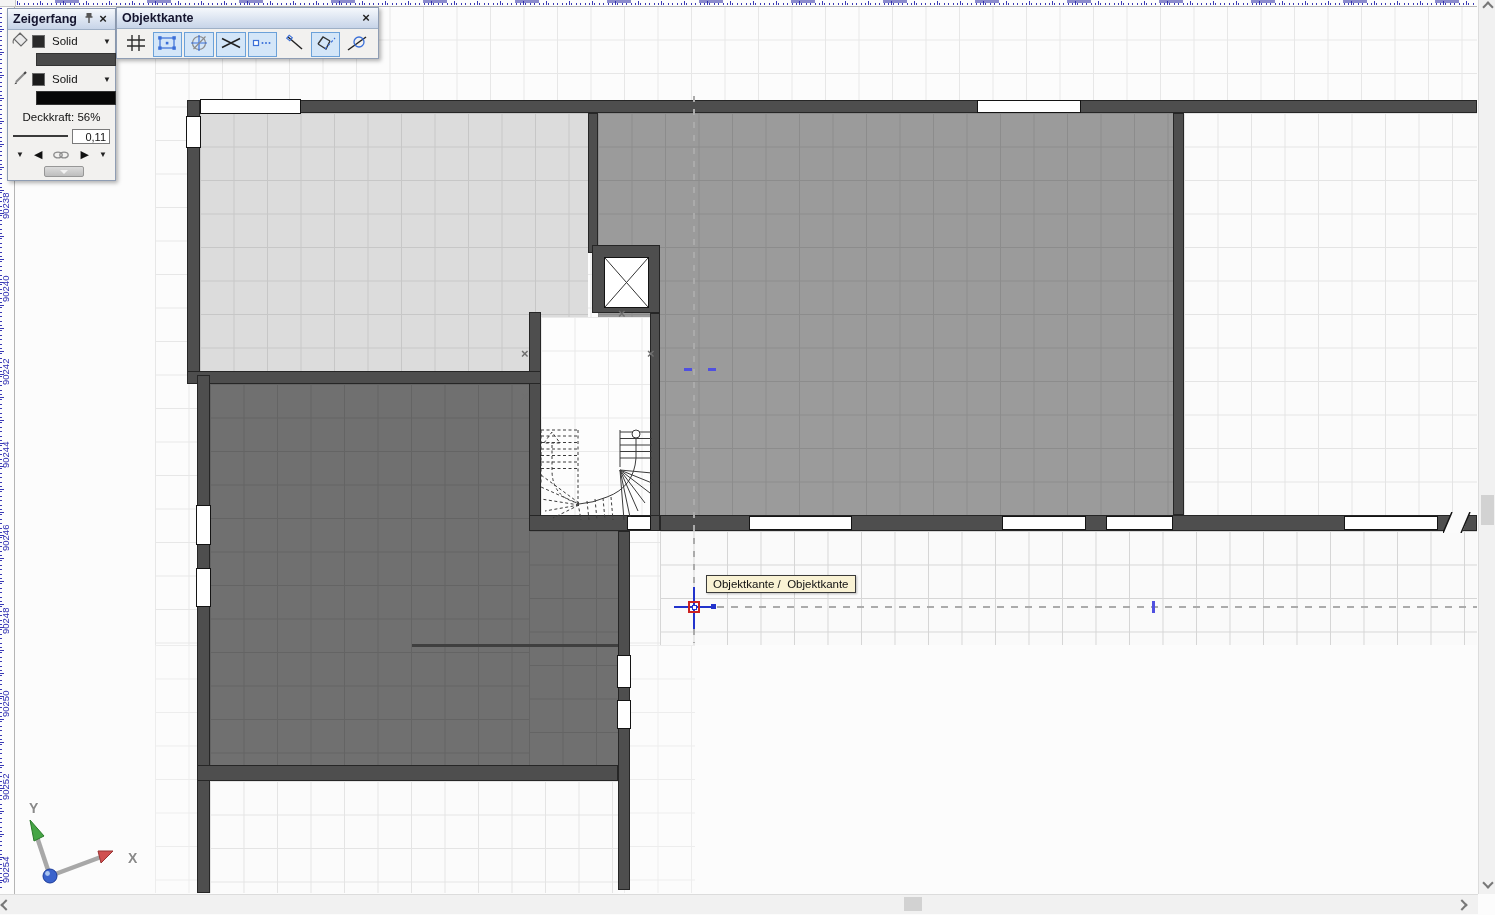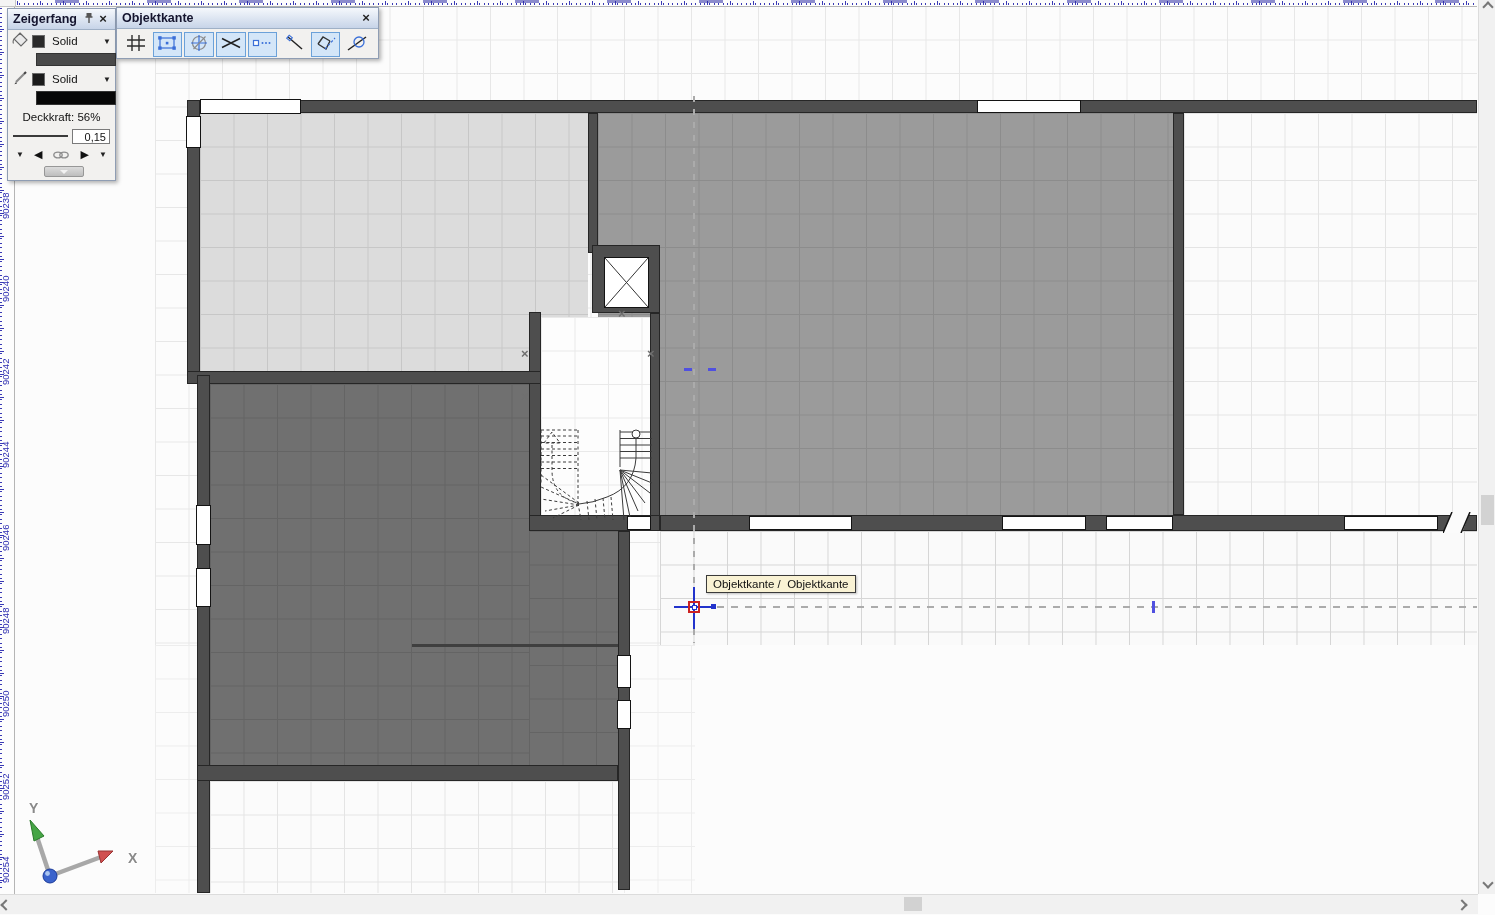--- a/index.html
+++ b/index.html
@@ -866,21 +866,21 @@
       <span class="ddarrow">▼</span>
     </div>
     <div class="cbar" style="top:82px;height:14px;background:#070707;"></div>
 
     <div class="arow" style="top:101px;height:14px;justify-content:center;">
       <span style="font-size:11.5px;color:#111;">Deckkraft: 56%</span>
     </div>
 
     <div class="arow" style="top:119px;height:16px;padding:0 5px;box-sizing:border-box;">
       <div style="flex:1;height:2px;background:#3a3a3a;margin-right:4px;"></div>
-      <div class="valbox" style="width:38px;">0,15</div>
+      <div class="valbox" style="width:38px;">0,11</div>
     </div>
 
     <div class="arow" style="top:138px;height:15px;padding:0 8px;box-sizing:border-box;justify-content:space-between;">
       <span style="font-size:8px;color:#222;">▼</span>
       <span style="font-size:11px;color:#111;">◀</span>
       <span>
         <svg width="18" height="10" viewBox="0 0 18 10">
             <ellipse cx="6" cy="5" rx="4.2" ry="2.9" fill="none" stroke="#8f8f8f" stroke-width="1.4"></ellipse>
             <ellipse cx="12" cy="5" rx="4.2" ry="2.9" fill="none" stroke="#8f8f8f" stroke-width="1.4"></ellipse>
           </svg>

